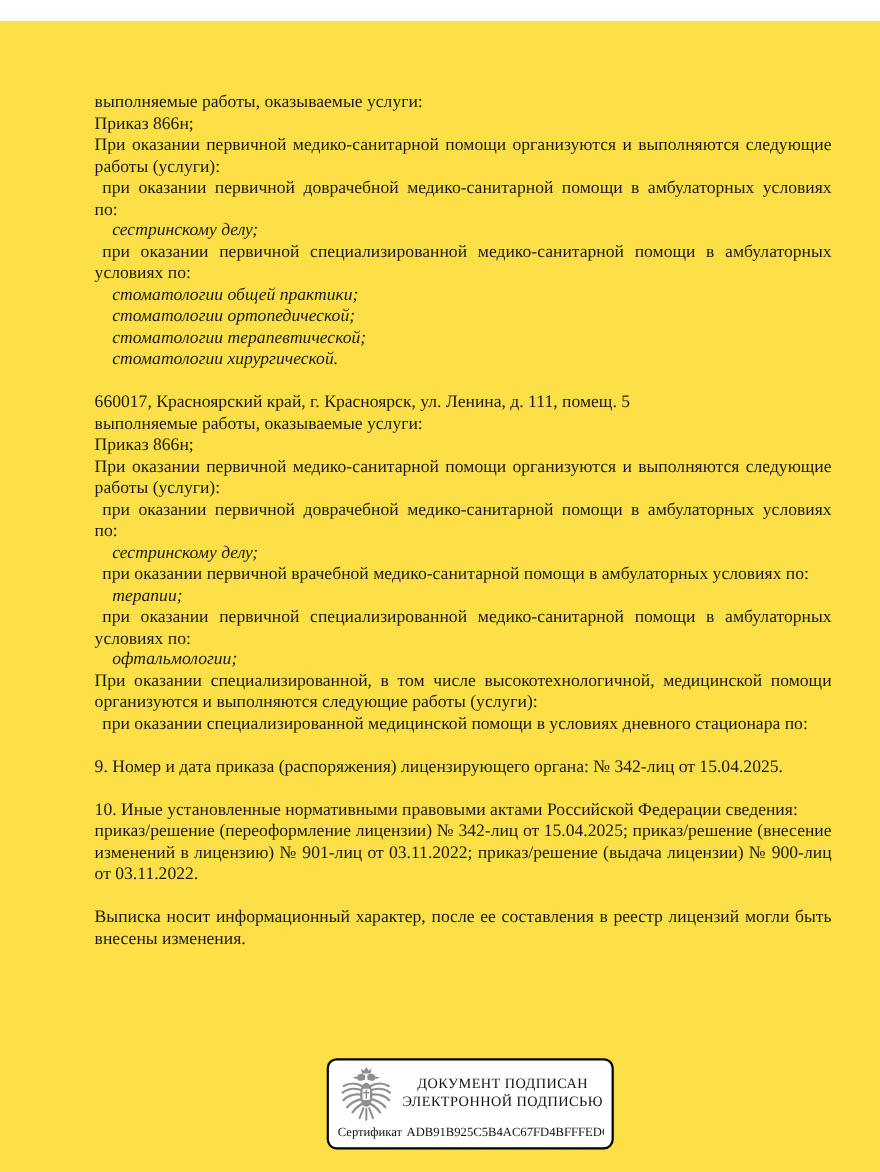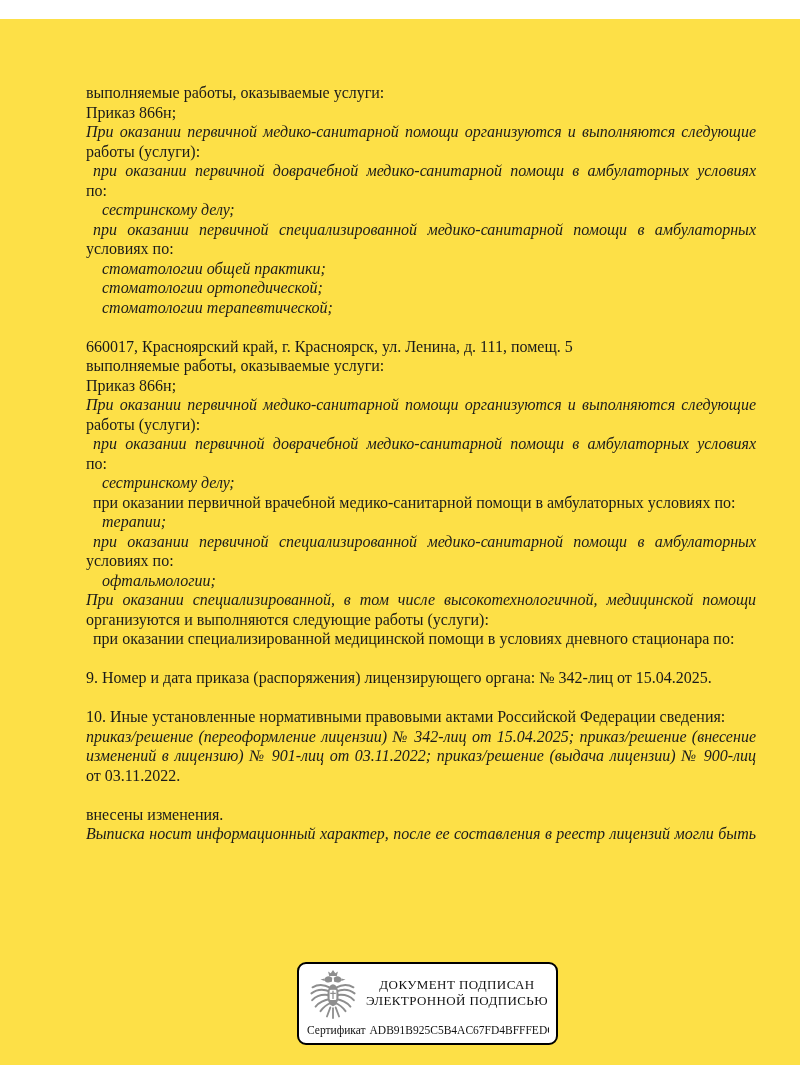--- a/index.html
+++ b/index.html
@@ -15,21 +15,21 @@
   }
   .doc-text {
     position: absolute;
     left: 86px;
     top: 64px;
     width: 670px;
     font-size: 16px;
     line-height: 19.5px;
   }
   .line { min-height: 19.5px; white-space: nowrap; }
-  .line.j { white-space: normal; text-align: justify; text-align-last: justify; font-style: italic; }
+  .line.j { white-space: normal; text-align: justify; text-align-last: justify; }
   .line.i1 { padding-left: 7px; }
   .line.i2 { padding-left: 16px; font-style: italic; }
   .stamp {
     position: absolute;
     left: 297px;
     top: 943px;
     width: 261px;
     height: 83px;
     box-sizing: border-box;
     border: 2px solid #000000;
@@ -64,20 +64,21 @@
       <div class="line i0 j">При оказании первичной медико-санитарной помощи организуются и выполняются следующие</div>
       <div class="line i0">работы (услуги):</div>
       <div class="line i1 j">при оказании первичной доврачебной медико-санитарной помощи в амбулаторных условиях</div>
       <div class="line i0">по:</div>
       <div class="line i2">сестринскому делу;</div>
       <div class="line i1 j">при оказании первичной специализированной медико-санитарной помощи в амбулаторных</div>
       <div class="line i0">условиях по:</div>
       <div class="line i2">стоматологии общей практики;</div>
       <div class="line i2">стоматологии ортопедической;</div>
       <div class="line i2">стоматологии терапевтической;</div>
+      <div class="line i2">стоматологии хирургической.</div>
       <div class="line i0">&nbsp;</div>
       <div class="line i0">660017, Красноярский край, г. Красноярск, ул. Ленина, д. 111, помещ. 5</div>
       <div class="line i0">выполняемые работы, оказываемые услуги:</div>
       <div class="line i0">Приказ 866н;</div>
       <div class="line i0 j">При оказании первичной медико-санитарной помощи организуются и выполняются следующие</div>
       <div class="line i0">работы (услуги):</div>
       <div class="line i1 j">при оказании первичной доврачебной медико-санитарной помощи в амбулаторных условиях</div>
       <div class="line i0">по:</div>
       <div class="line i2">сестринскому делу;</div>
       <div class="line i1">при оказании первичной врачебной медико-санитарной помощи в амбулаторных условиях по:</div>
@@ -89,22 +90,22 @@
       <div class="line i0">организуются и выполняются следующие работы (услуги):</div>
       <div class="line i1">при оказании специализированной медицинской помощи в условиях дневного стационара по:</div>
       <div class="line i0">&nbsp;</div>
       <div class="line i0">9. Номер и дата приказа (распоряжения) лицензирующего органа: № 342-лиц от 15.04.2025.</div>
       <div class="line i0">&nbsp;</div>
       <div class="line i0">10. Иные установленные нормативными правовыми актами Российской Федерации сведения:</div>
       <div class="line i0 j">приказ/решение (переоформление лицензии) № 342-лиц от 15.04.2025; приказ/решение (внесение</div>
       <div class="line i0 j">изменений в лицензию) № 901-лиц от 03.11.2022; приказ/решение (выдача лицензии) № 900-лиц</div>
       <div class="line i0">от 03.11.2022.</div>
       <div class="line i0">&nbsp;</div>
+      <div class="line i0 j">Выписка носит информационный характер, после ее составления в реестр лицензий могли быть</div>
       <div class="line i0">внесены изменения.</div>
-      <div class="line i0 j">Выписка носит информационный характер, после ее составления в реестр лицензий могли быть</div>
     </div>
 
   <div class="stamp">
     <div class="stamp-top">
       <svg class="stamp-emblem" viewBox="0 0 64 70" xmlns="http://www.w3.org/2000/svg" aria-hidden="true">
 
         <path d="M29 7 L32 2.5 L35 7 L38.5 4.5 L37 10.5 H27 L25.5 4.5 Z" fill="#8e8e8e"></path>
 
         <g stroke="#8e8e8e" stroke-width="2.6" stroke-linecap="round" fill="none">
           <path d="M28 26 C20 21.5 12 21.5 5 25.5"></path>

